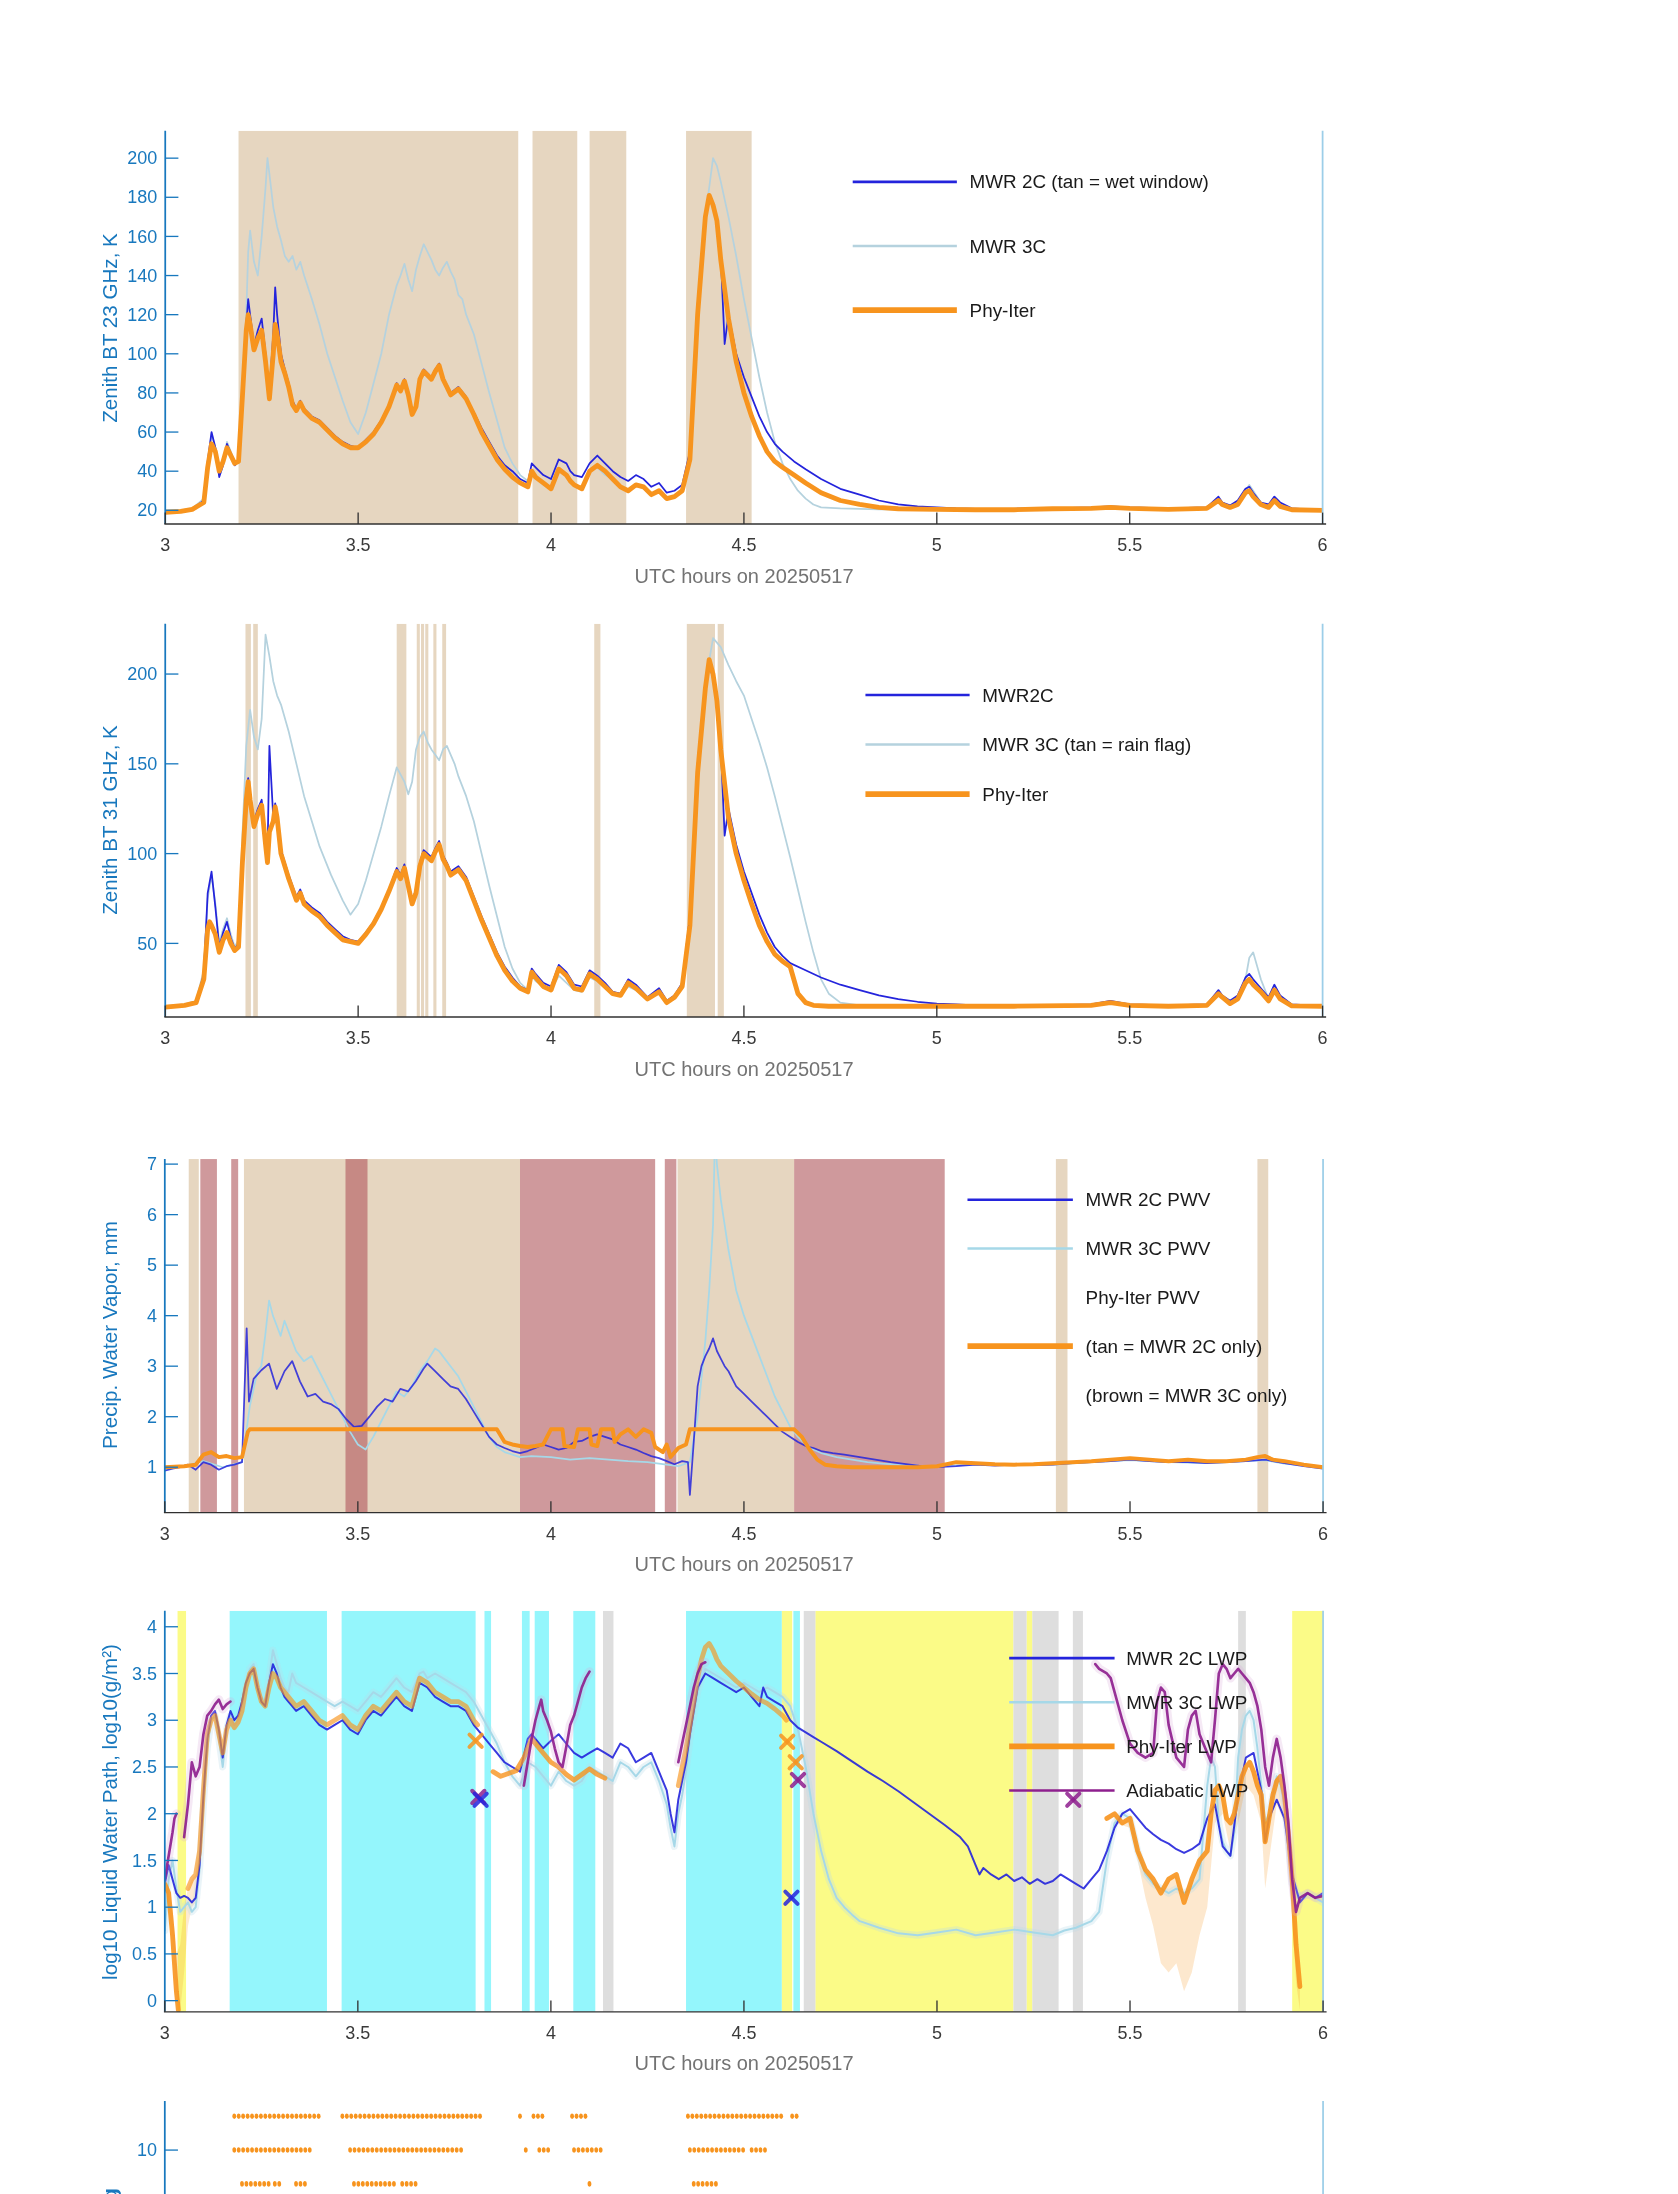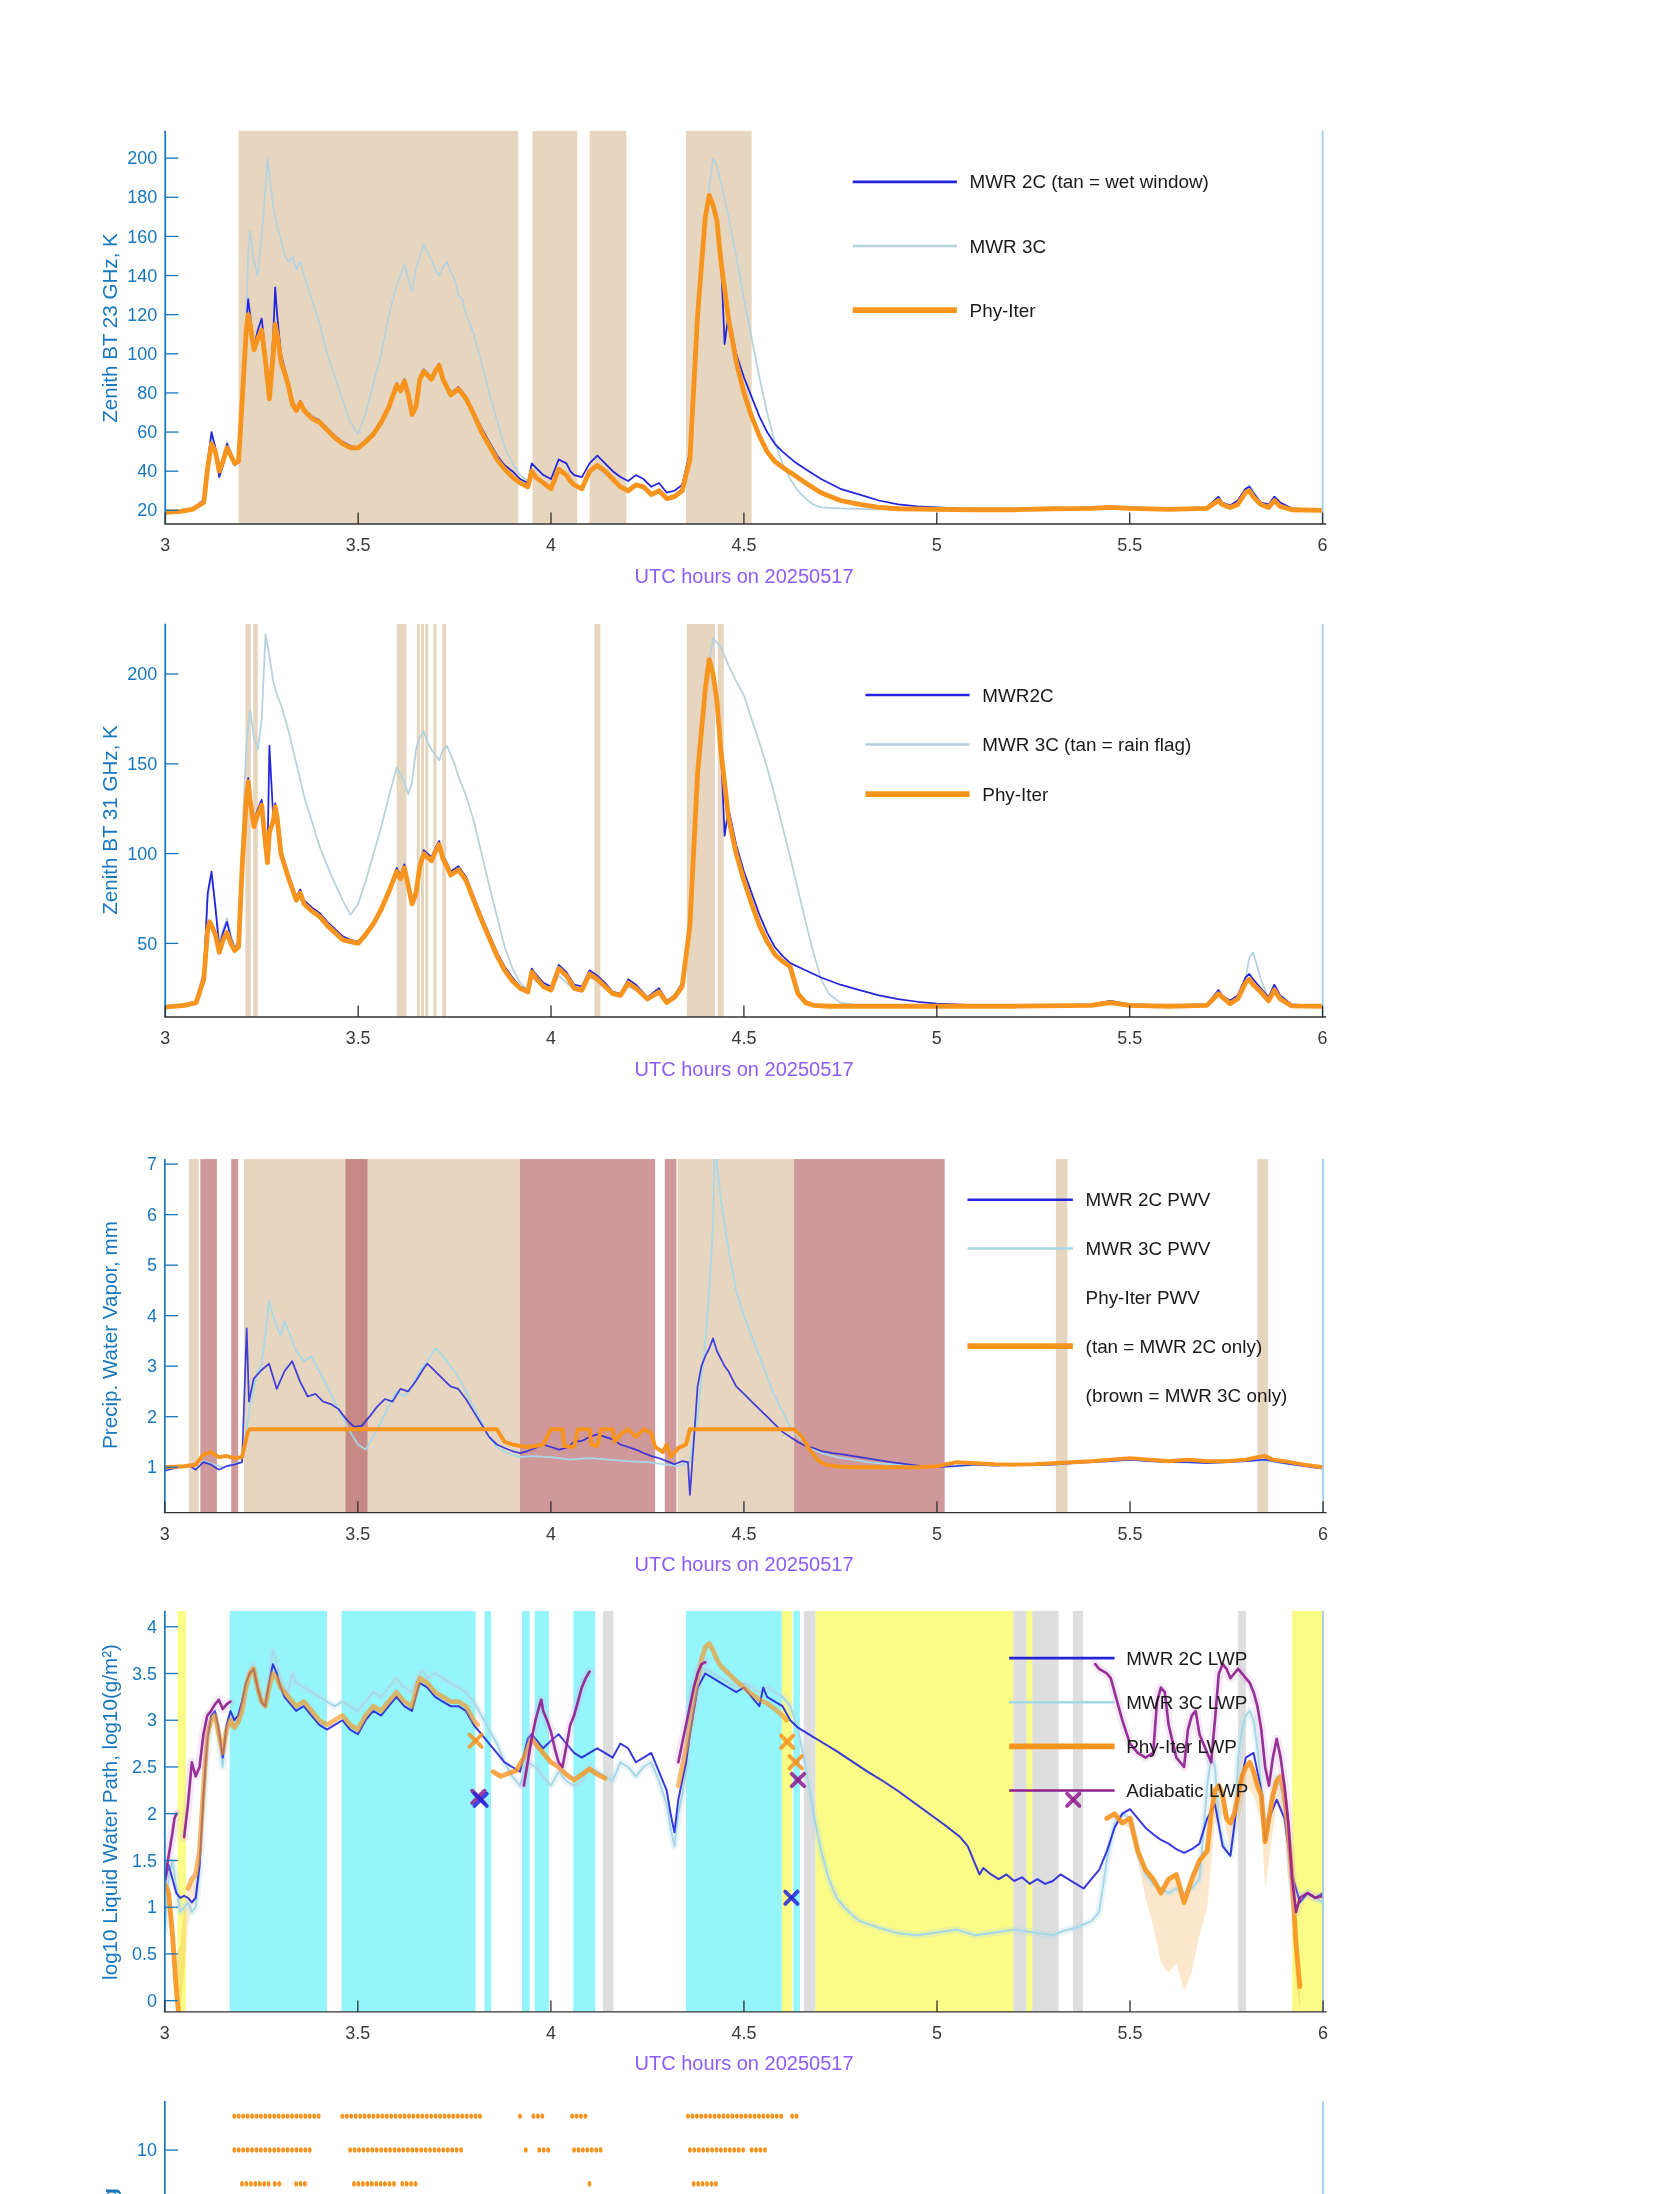--- a/index.html
+++ b/index.html
@@ -1,19 +1,19 @@
 <!DOCTYPE html>
 <html style="font-size:7px"><head>
 <meta charset="utf-8">
 <style>
   html,body{margin:0;padding:0;background:#fff;}
   #figure{position:relative;width:1679px;height:2633px;background:#fff;overflow:hidden;
           font-family:"Liberation Sans",sans-serif;}
   .ylab{position:absolute;white-space:nowrap;font-size:20.6px;transform:translate(-50%,-50%) rotate(-90deg);}
-  .xlab{position:absolute;white-space:nowrap;font-size:20px;color:#8b5cf6;transform:translate(-50%,0);text-align:center;}
+  .xlab{position:absolute;white-space:nowrap;font-size:20px;color:#737373;transform:translate(-50%,0);text-align:center;}
   svg{position:absolute;overflow:visible;}
   text{font-family:"Liberation Sans",sans-serif;}
 </style>
 </head>
 <body>
 
 <div id="figure">
     <svg width="1246" height="459" viewBox="0 0 2840 1047" style="left:99px;top:122px;">
       <defs>
         <clipPath id="clip0">

